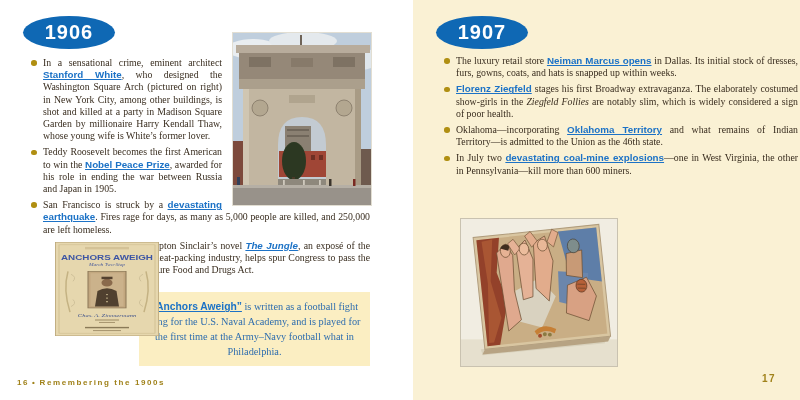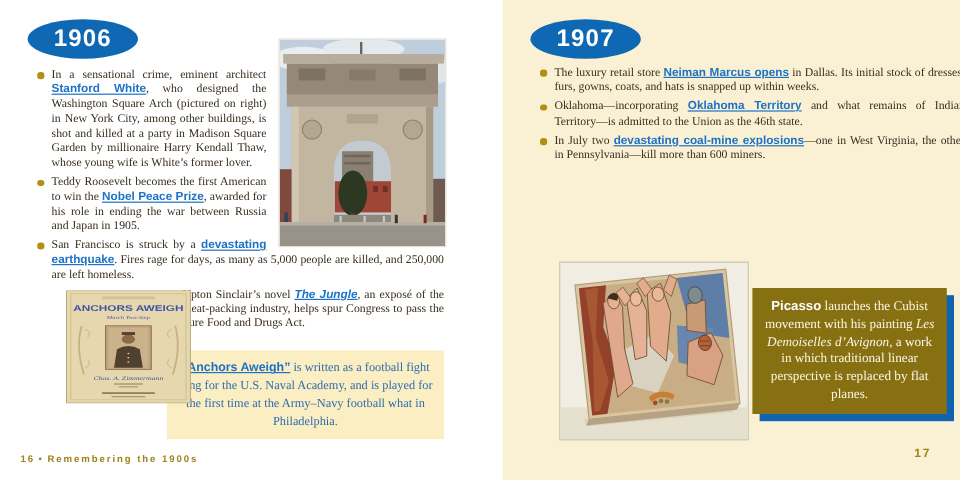--- a/index.html
+++ b/index.html
@@ -1,18 +1,18 @@
 <!DOCTYPE html>
 <html style="--blue_oval: #0F68B4; --blue_kw: #1C72C6; --blue_callout_text: #2E6DAE; --blue_shadow: #1063AE; --ink: #382C1E; --gold_bullet: #B08F12; --gold_footer: #A0821A; --cream_page: #FAF1D4; --yellow_box: #FBEEC2; --olive_box: #867012; --olive_text: #FCF6E2;"><head>
 <meta charset="utf-8">
 <style>
   html,body { margin:0; padding:0; }
   body { width:800px; height:400px; overflow:hidden; }
 
-  .spread { width:800px; height:400px; display:flex; font-family:"Liberation Serif", serif;gap:12px; }
+  .spread { width:800px; height:400px; display:flex; font-family:"Liberation Serif", serif; }
   .page { width:400px; height:400px; position:relative; overflow:hidden; }
   .page.left  { background:#ffffff; }
   .page.right { background:var(--cream_page,#FAF1D4);margin-left:26px; }
 
   .oval {
     position:absolute; left:23px; top:16px; width:92px; height:33px;
     border-radius:50%; background:var(--blue_oval,#0F68B4);
     color:#ffffff; font-family:"Liberation Sans",sans-serif; font-weight:bold;
     font-size:20px; letter-spacing:1px;
     display:flex; align-items:center; justify-content:center;
@@ -187,20 +187,21 @@
     </footer>
   </section>
 
   <section class="page right">
 
     <div class="oval">1907</div>
 
     <div class="content r-content">
       <ul class="events">
         <li><span>The luxury retail store </span><span class="s-kw">Neiman Marcus opens</span><span> in Dallas. Its initial stock of dresses, furs, gowns, coats, and hats is snapped up within weeks.</span></li>
+        <li><span class="s-kw">Florenz Ziegfeld</span><span> stages his first Broadway extravaganza. The elaborately costumed show-girls in the </span><span class="s-i">Ziegfeld Follies</span><span> are notably slim, which is widely considered a sign of poor health.</span></li>
         <li><span>Oklahoma—incorporating </span><span class="s-kw">Oklahoma Territory</span><span> and what remains of Indian Territory—is admitted to the Union as the 46th state.</span></li>
         <li><span>In July two </span><span class="s-kw">devastating coal-mine explosions</span><span>—one in West Virginia, the other in Pennsylvania—kill more than 600 miners.</span></li>
       </ul>
     </div>
 
     <figure class="picasso-photo">
       <svg viewBox="0 0 158 149" preserveAspectRatio="none">
         <rect x="0" y="0" width="158" height="149" fill="#F1EDE2"></rect>
         <rect x="0" y="122" width="158" height="27" fill="#E6E0CE"></rect>
         <polygon points="20,132 144,120 146,126 22,138" fill="#D8D1BC"></polygon>
@@ -236,18 +237,17 @@
           <path d="M118,70 l8,1 M118,74 l8,1" stroke="#6B4226" stroke-width="0.8"></path>
 
           <path d="M70,113 Q80,105 92,113 L90,117 Q80,111 72,117 Z" fill="#C67F35"></path>
           <circle cx="80" cy="117" r="2" fill="#8A7A42"></circle>
           <circle cx="85" cy="118" r="2" fill="#8A7A42"></circle>
           <circle cx="75" cy="118" r="2" fill="#A34A2B"></circle>
         </g>
       </svg>
     </figure>
 
-    <aside class="olive-box"><span class="s-b">Picasso</span><span> launches the Cubist movement with his painting </span><span class="s-i">Les Demoiselles d’Avignon</span><span>, a work in which traditional linear perspective is replaced by flat planes.</span></aside>
 
     <div class="page-num">17</div>
   </section>
 
 </div>
 
 </body></html>

